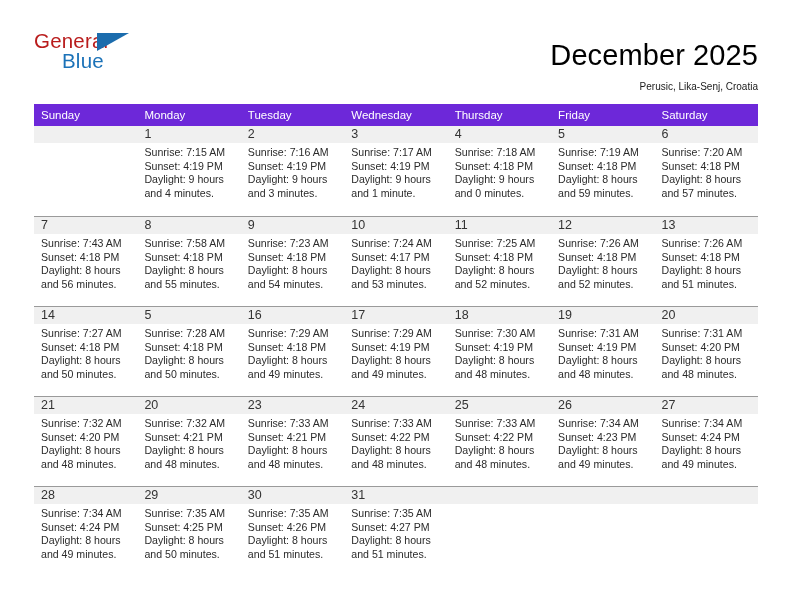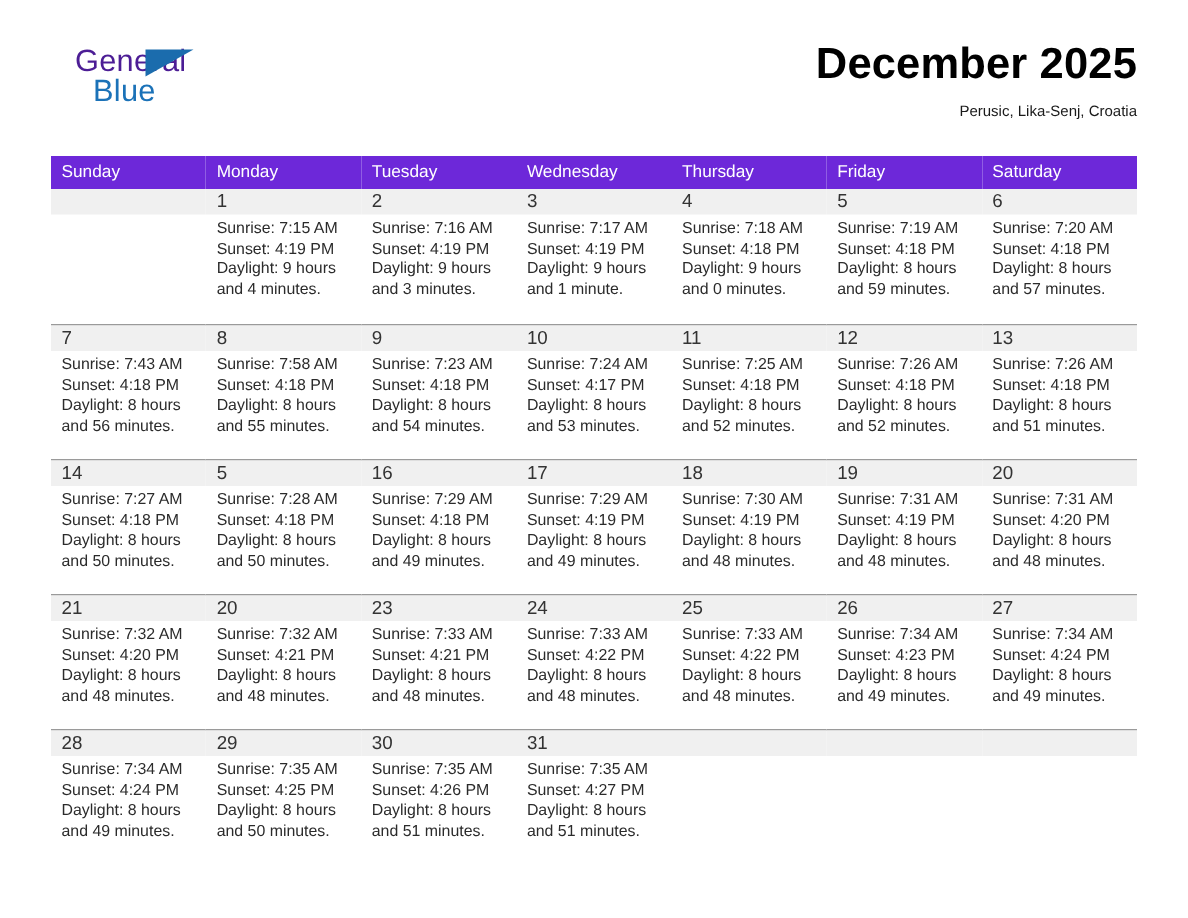--- a/index.html
+++ b/index.html
@@ -30,24 +30,24 @@
   }
   .logo {
     margin-top: 30px;
     position: relative;
     width: 110px;
     height: 52px;
     user-select: none;
   }
   .logo-general {
     position: absolute;
-    left: 16px; top: 0;
+    left: 0; top: 0;
     font-size: 20.5px;
     letter-spacing: 0.2px;
-    color: #4c1d95;
+    color: #b91c1c;
     line-height: 22px;
   }
   .logo-blue {
     position: absolute;
     left: 28px; top: 20px;
     font-size: 20.5px;
     letter-spacing: 0.2px;
     color: #1b72b8;
     line-height: 22px;
   }
@@ -60,23 +60,24 @@
   }
 
   .title-block {
     margin-top: 26px;
     text-align: right;
   }
   .month-title {
     font-size: 29px;
     color: #000000;
     line-height: 34px;
-    font-weight: bold;
+    font-weight: normal;
     letter-spacing: 0.1px;
     white-space: nowrap;
+    margin-top: 12px;
   }
   .location {
     margin-top: 6px;
     font-size: 10px;
     color: #1a1a1a;
     line-height: 18px;
     white-space: nowrap;
   }
 
   

